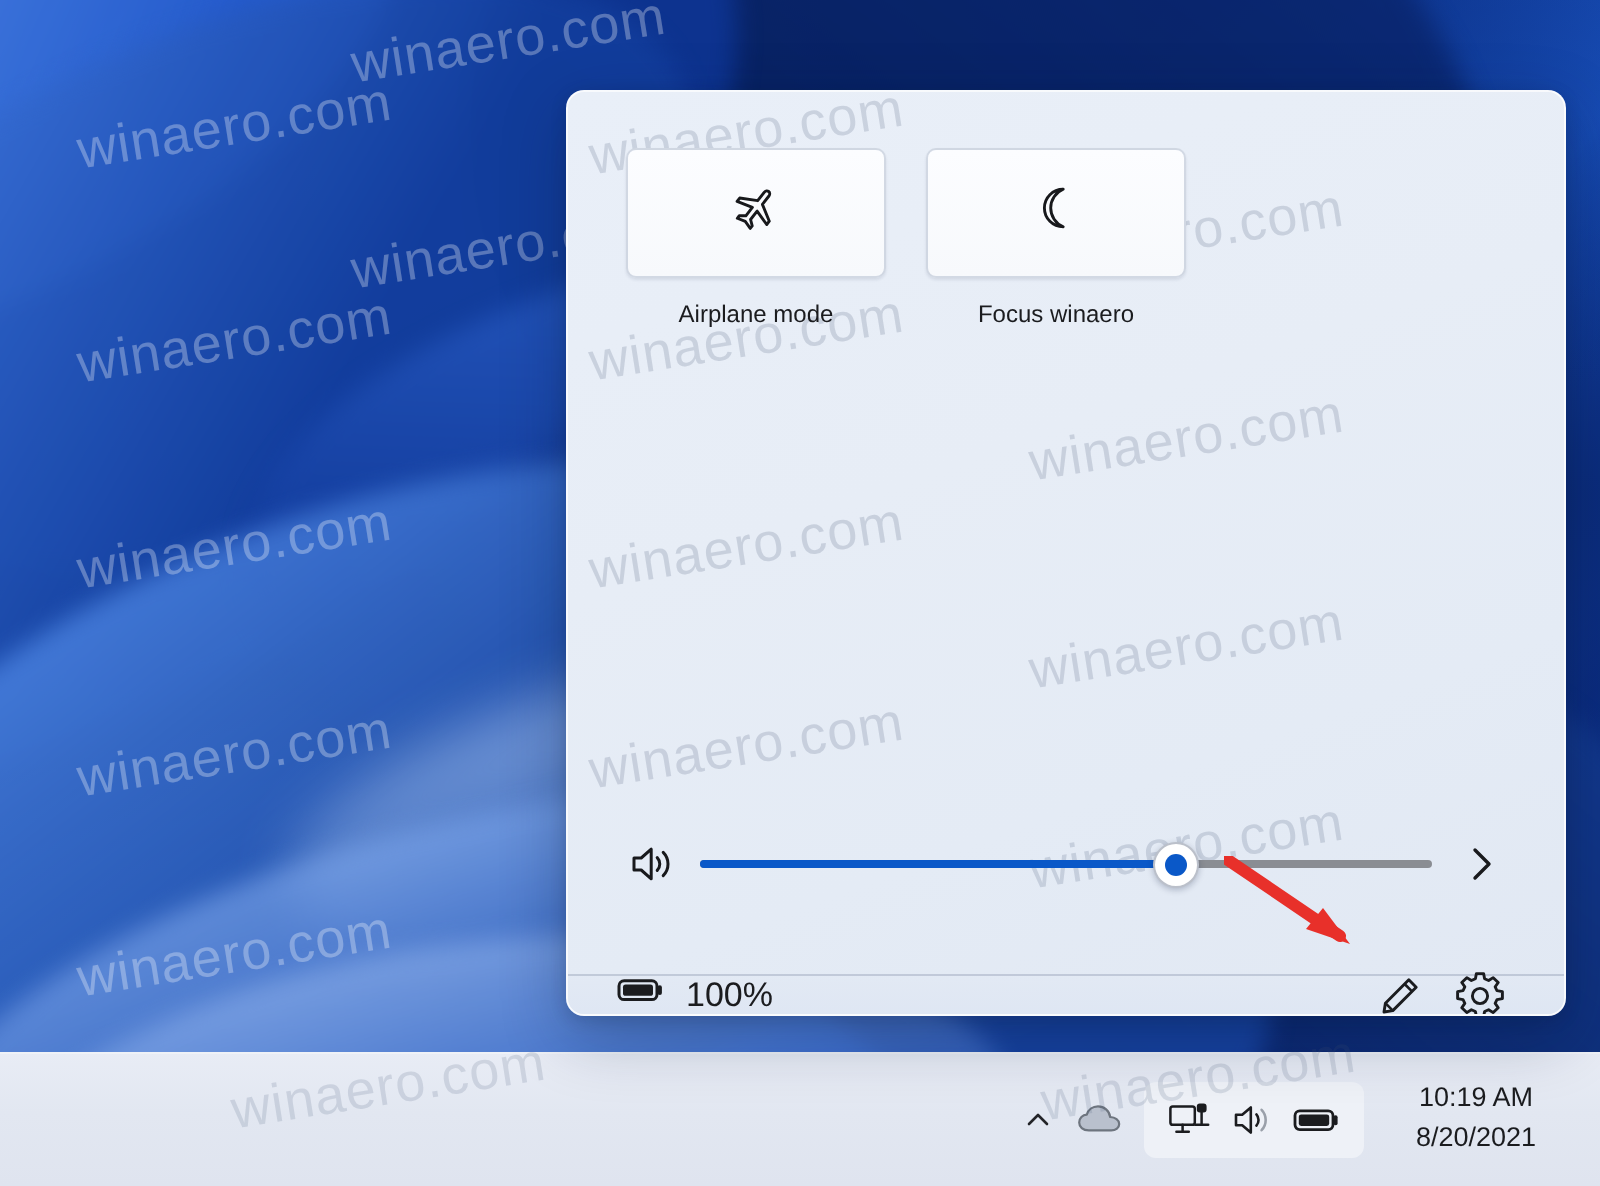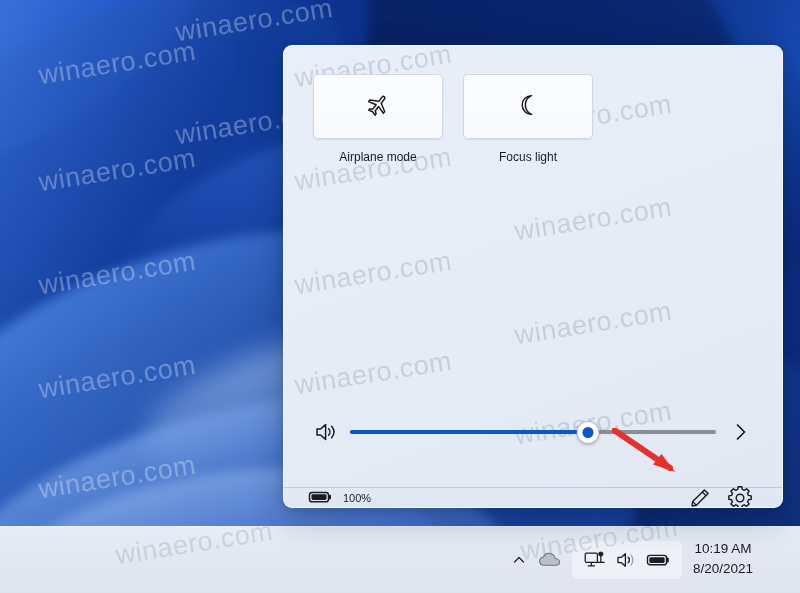--- a/index.html
+++ b/index.html
@@ -91,21 +91,21 @@
     padding: 5px 8px;
     margin-left: 4px;
   }
   .tray-icon {
     width: 30px; height: 28px;
     display: flex; align-items: center; justify-content: center;
     color: #1b1c1f;
   }
   #clock {
     position: absolute;
-    right: 27px;
+    right: 12px;
     top: 12px;
     width: 100px;
     text-align: center;
     color: #1b1c1f;
     font-size: 13.5px;
     line-height: 20px;
   }
   #clock div { white-space: nowrap; }
 
   
@@ -232,21 +232,21 @@
     align-items: center;
     padding: 0 22px 0 24px;
     box-sizing: border-box;
     background: linear-gradient(180deg,rgba(226,233,244,.75),rgba(222,230,243,.9));
   }
   #battery-status {
     display: flex;
     align-items: center;
     gap: 9px;
     color: #1b1c1f;
-    font-size: 11px;
+    font-size: 17px;
   }
   #footer-spacer { flex: 1; }
   .footer-btn {
     width: 40px; height: 36px;
     display: flex; align-items: center; justify-content: center;
     color: #1b1c1f;
     border-radius: 4px;
   }
 
   
@@ -385,21 +385,21 @@
 
 
         <div class="tile-cell">
           <div class="tile">
             <span>
               <svg width="26" height="26" viewBox="0 0 26 26" aria-hidden="true">
                 <path d="M16.6 3.6 A10.2 10.2 0 0 0 16.6 22.4 A8.0 8.0 0 0 1 16.6 3.6 Z" fill="none" stroke="#18191c" stroke-width="1.45" stroke-linejoin="round"></path>
               </svg>
             </span>
           </div>
-          <div class="tile-label">Focus light</div>
+          <div class="tile-label">Focus winaero</div>
         </div>
       </div>
 
     </div>
 
     <div id="volume-row">
       <div id="vol-icon">
         <svg width="26" height="24" viewBox="0 0 26 24" aria-hidden="true">
           <path d="M2 9 H5.6 L10.6 4.6 V19.4 L5.6 15 H2 Z" fill="none" stroke="#18191c" stroke-width="1.5" stroke-linejoin="round"></path>
           <path d="M13.6 8.8 A4.6 4.6 0 0 1 13.6 15.2" fill="none" stroke="#18191c" stroke-width="1.5" stroke-linecap="round"></path>

